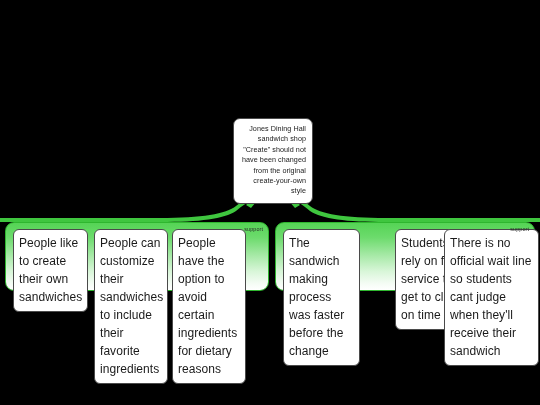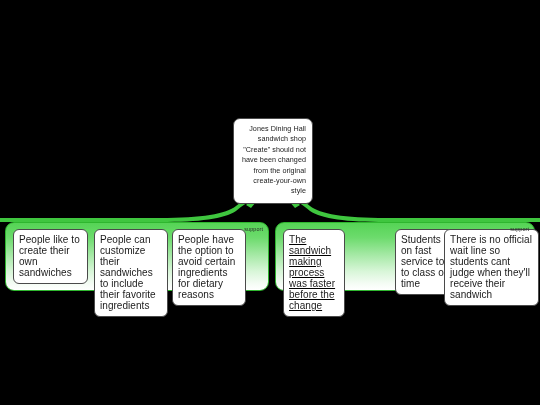--- a/index.html
+++ b/index.html
@@ -99,35 +99,35 @@
     position: absolute;
     top: 6px;
     box-sizing: border-box;
     background: #ffffff;
     border: 1px solid #4a4a4a;
     border-radius: 6px;
     padding: 4px 5px 5px 5px;
     z-index: 4;
   }
   .claim .claim-text {
-    font-size: 10px;
-    line-height: 11px;
+    font-size: 12px;
+    line-height: 18px;
     color: #1a1a1a;
     letter-spacing: 0.05px;
     display: block;
     white-space: pre-line;
   }
 
   
   .claim-l1 { left: 7px;   width: 75px; }
   .claim-l2 { left: 88px;  width: 74px; }
   .claim-l3 { left: 166px; width: 74px; }
 
   
-  .claim-r1 { left: 7px;   width: 62px; text-decoration: underline; }
+  .claim-r1 { left: 7px;   width: 77px; }
   .claim-r2 { left: 87px;  width: 75px; margin-left: 32px; }
   .claim-r3 { left: 168px; width: 95px; }
 </style>
 </head>
 <body>
 
 <div id="canvas">
 
   <svg id="connectors" viewBox="0 0 540 405" width="540" height="405" xmlns="http://www.w3.org/2000/svg">
 

